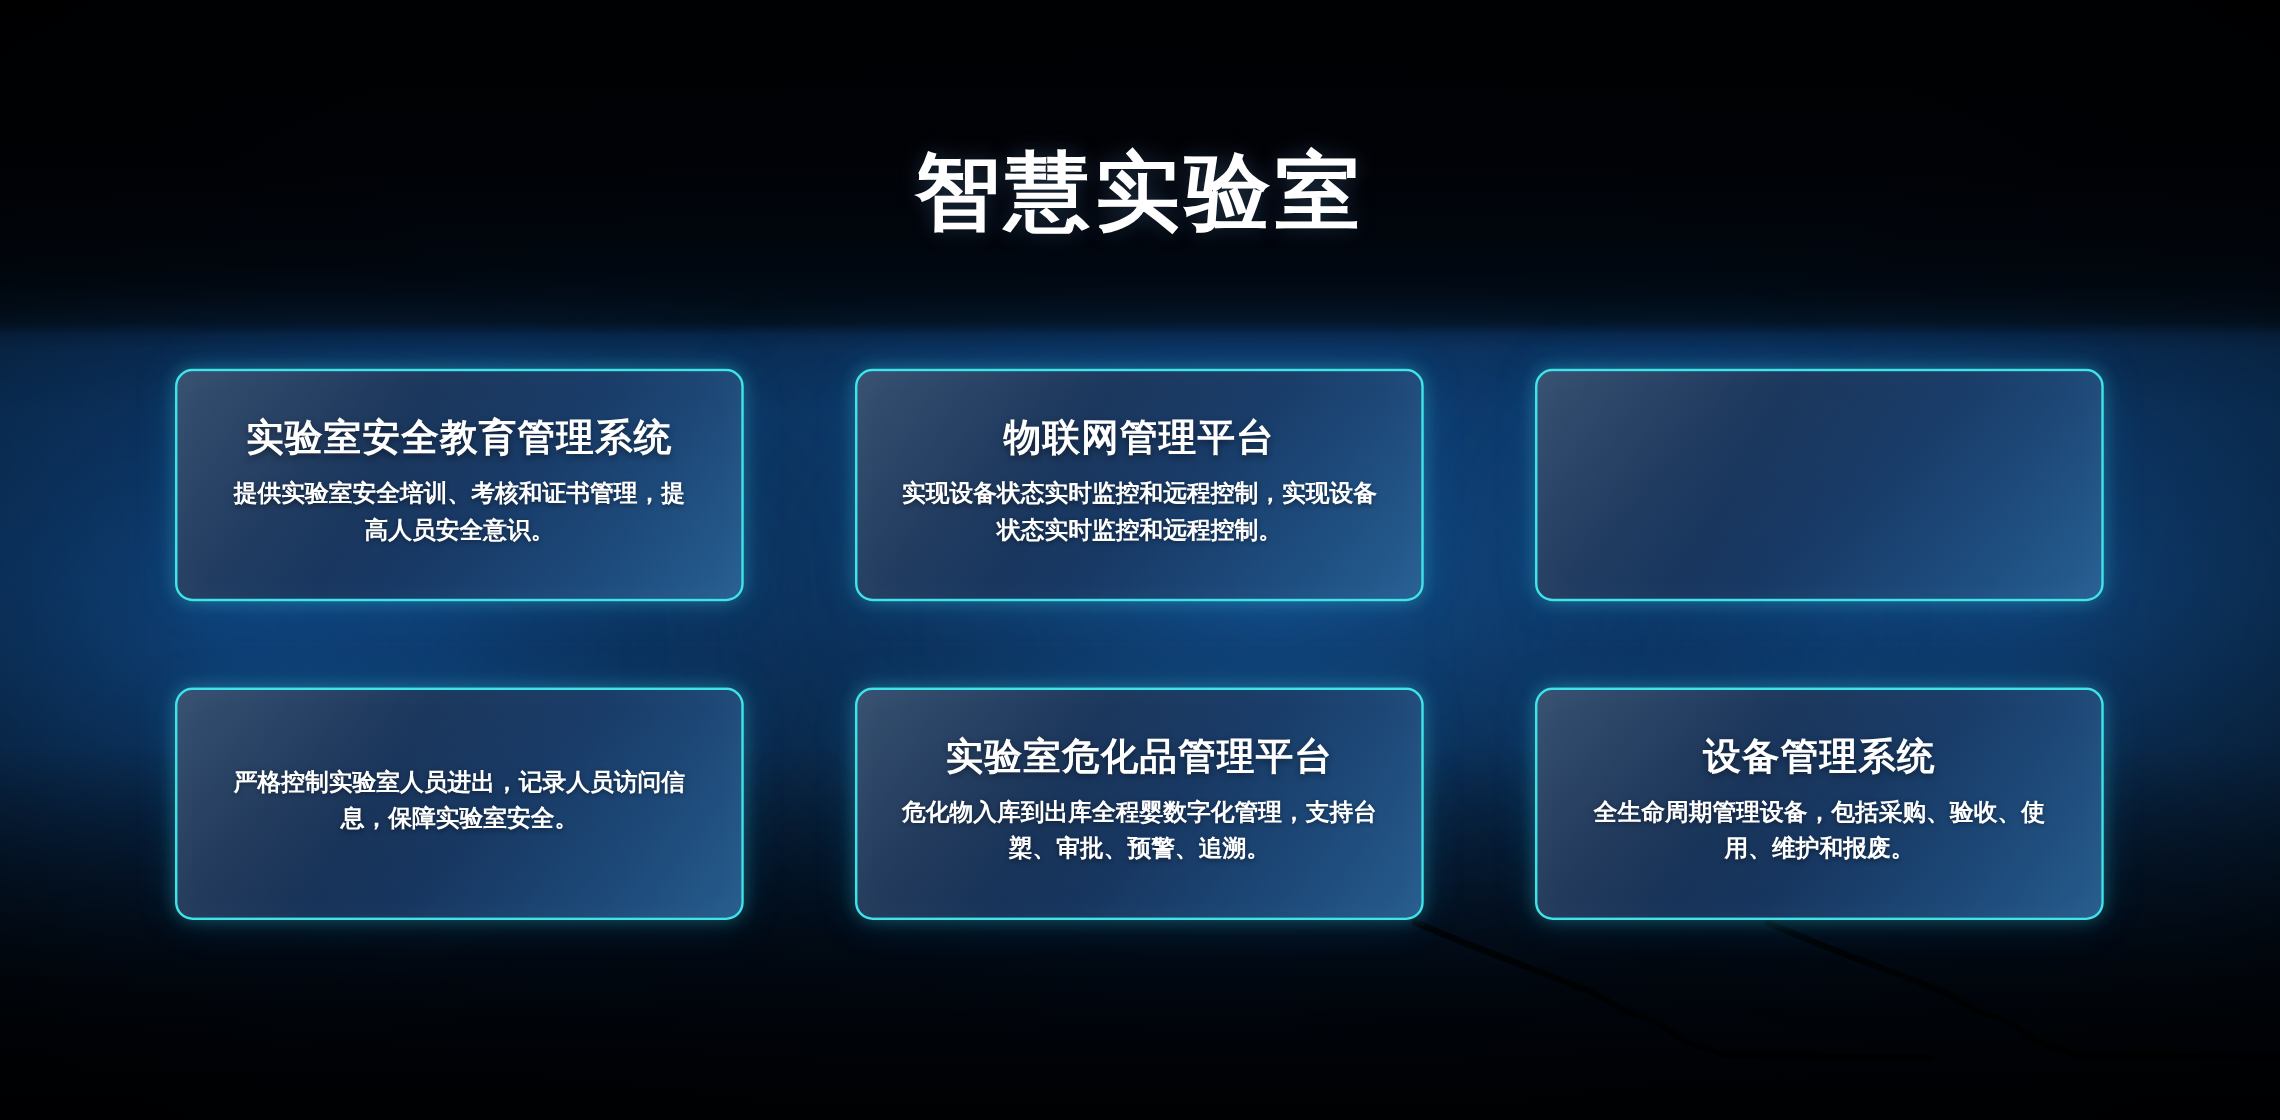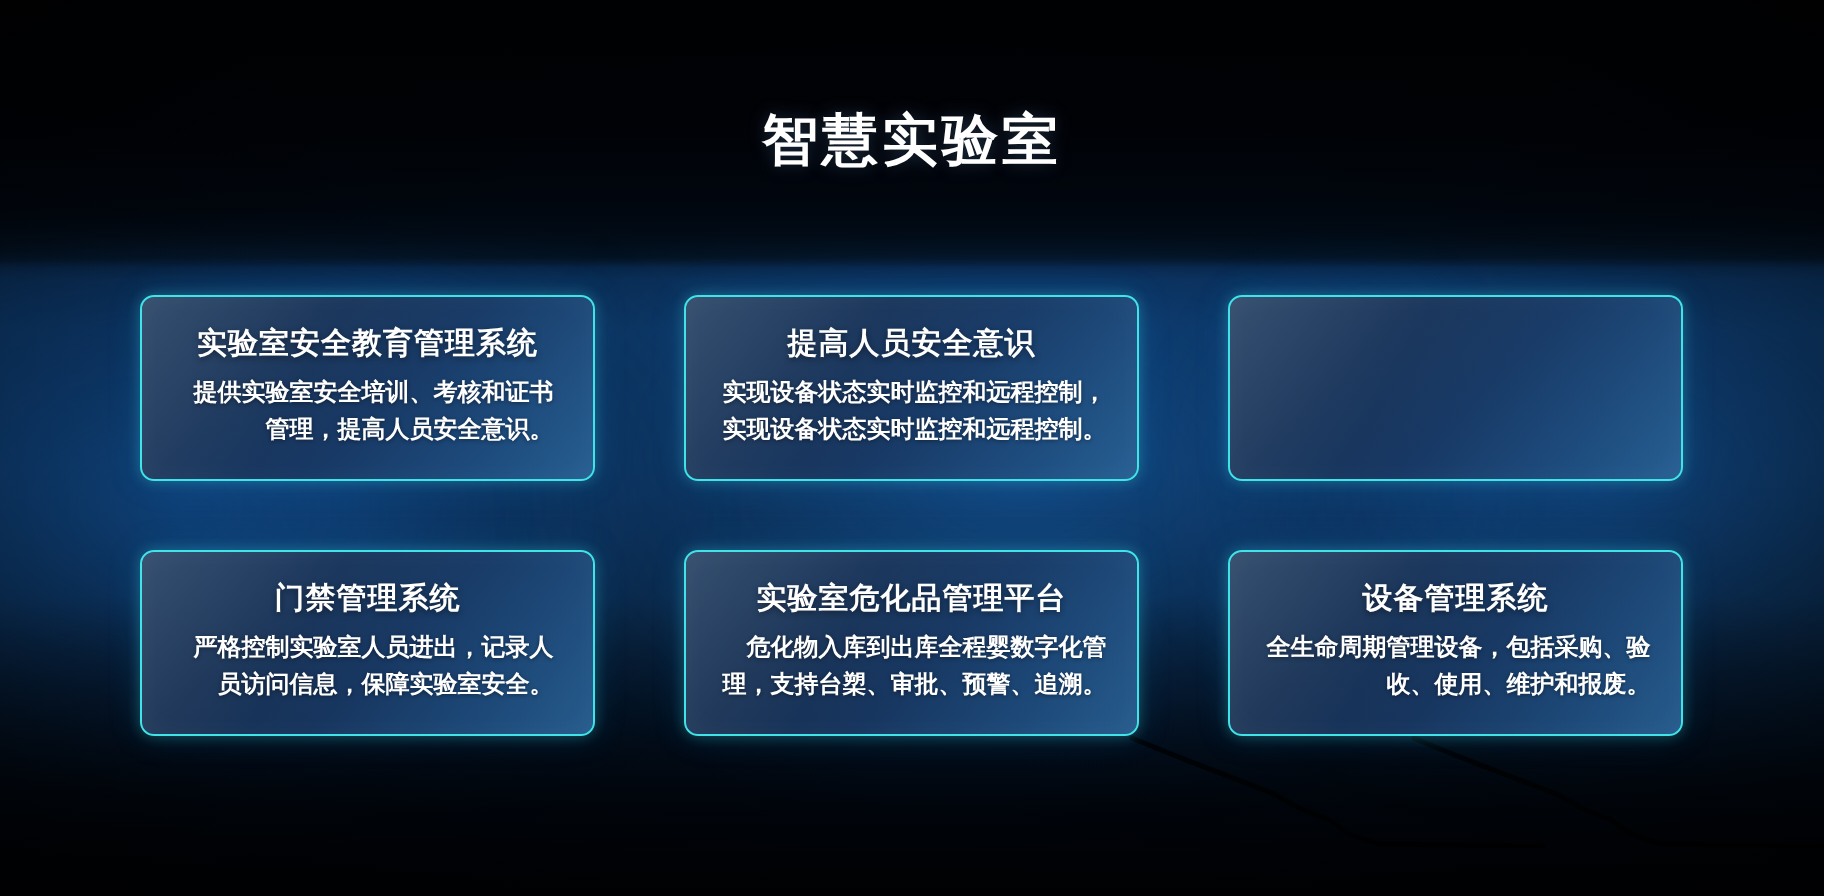--- a/index.html
+++ b/index.html
@@ -118,21 +118,21 @@
   }
 
   
   .title {
     position: absolute;
     left: 0;
     right: 0;
     top: 72px;
     text-align: center;
     color: #ffffff;
-    font-size: 56px;
+    font-size: 68px;
     line-height: 1.08;
     font-weight: 700;
     letter-spacing: 4px;
     text-shadow:
       0 0 18px rgba(120,190,255,0.25),
       0 2px 10px rgba(0,0,0,0.55);
   }
 
   
   .grid {
@@ -190,24 +190,24 @@
     letter-spacing: 1px;
     line-height: 1.2;
     text-align: center;
     margin-bottom: 12px;
     text-shadow: 0 2px 6px rgba(0,0,0,0.45);
   }
   .card-desc {
     position: relative;
     z-index: 2;
     color: #ffffff;
-    font-size: 24px;
+    font-size: 19px;
     font-weight: 700;
     line-height: 1.55;
-    text-align: right;
+    text-align: center;
     width: 100%;
     max-width: 390px;
     text-shadow: 0 1px 4px rgba(0,0,0,0.45);
   }
   
   .card.c1 .card-desc,
   .card.c4 .card-desc { max-width: 372px; }
 </style>
 </head>
 <body>
@@ -231,29 +231,28 @@
   <h1 class="title">智慧实验室</h1>
 
   <div class="grid">
 
     <div class="card c1">
       <div class="card-title">实验室安全教育管理系统</div>
       <div class="card-desc">提供实验室安全培训、考核和证书管理，提高人员安全意识。</div>
     </div>
 
     <div class="card c2">
-      <div class="card-title">提高人员安全意识</div>
+      <div class="card-title">物联网管理平台</div>
       <div class="card-desc">实现设备状态实时监控和远程控制，实现设备状态实时监控和远程控制。</div>
     </div>
 
     <div class="card c3">
     </div>
 
     <div class="card c4">
-      <div class="card-title">门禁管理系统</div>
       <div class="card-desc">严格控制实验室人员进出，记录人员访问信息，保障实验室安全。</div>
     </div>
 
     <div class="card c6">
       <div class="card-title">实验室危化品管理平台</div>
       <div class="card-desc">危化物入库到出库全程婴数字化管理，支持台槊、审批、预警、追溯。</div>
     </div>
 
     <div class="card c5">
       <div class="card-title">设备管理系统</div>

